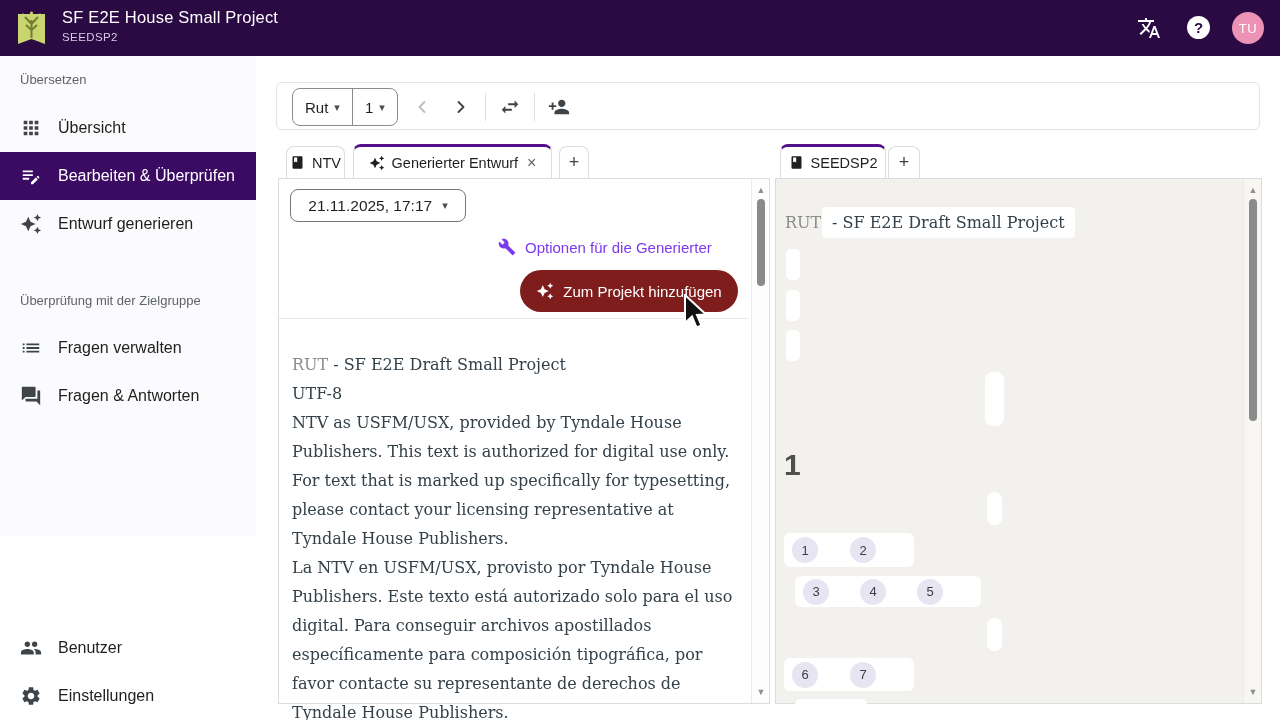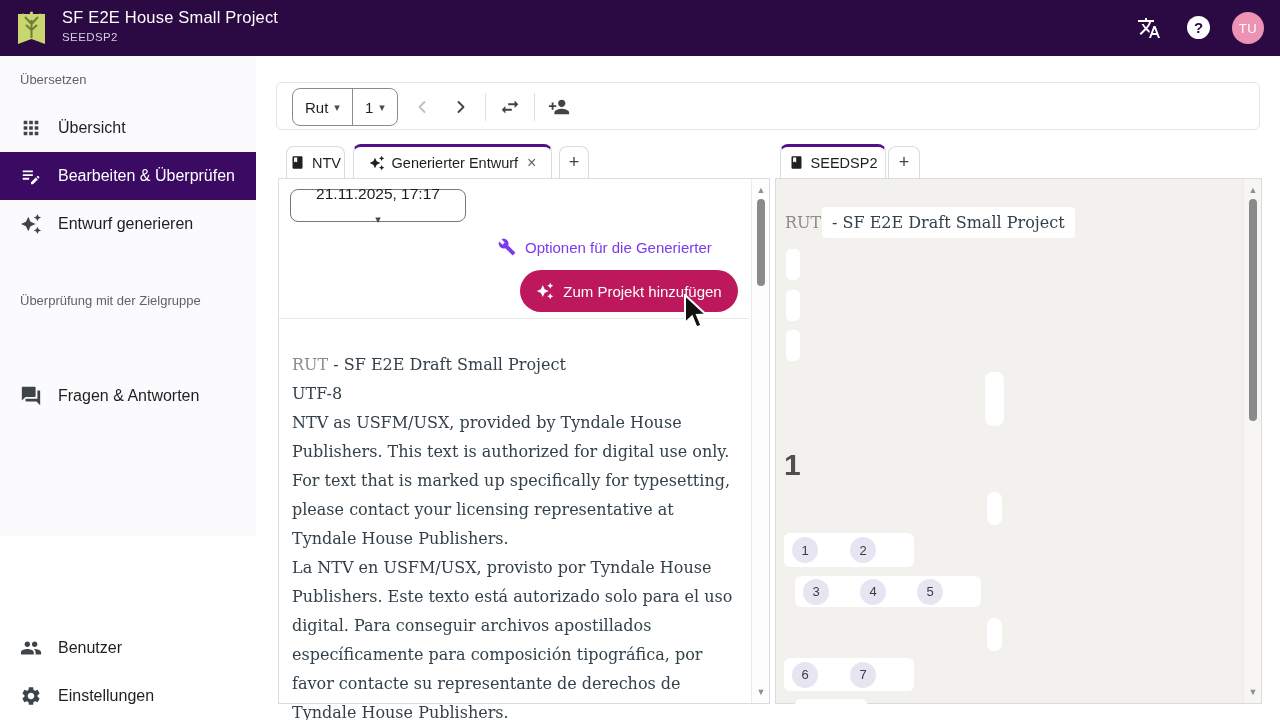--- a/index.html
+++ b/index.html
@@ -40,24 +40,24 @@
     font-size:14.5px;color:#1f1f1f;cursor:pointer;}
   .tab.active{height:34px;border-top:3px solid #53108A;font-weight:400;}
   .tab-close{color:#5f6368;font-size:16px;margin-left:2px;cursor:pointer;}
   
   .pane{box-sizing:border-box;border:1px solid #dadce0;background:#fff;}
   .scrolltrack{box-sizing:border-box;background:#fdfdfd;border-left:1px solid #ebebeb;}
   .scrollarrow{position:absolute;left:0;width:18px;text-align:center;color:#8f8f8f;font-size:9px;cursor:pointer;}
   .scrollthumb{position:absolute;left:5px;width:8px;border-radius:4px;background:#8a8a8a;cursor:pointer;}
   .date-select{left:290px;top:189px;width:176px;height:33px;border:1px solid #74777b;border-radius:8px;
     box-sizing:border-box;display:flex;align-items:center;justify-content:center;gap:10px;
-    font-size:15.5px;color:#1f1f1f;background:#fff;cursor:pointer;flex-direction:column;}
+    font-size:15.5px;color:#1f1f1f;background:#fff;cursor:pointer;}
   .fmt-link{left:498px;top:238px;display:flex;align-items:center;gap:9px;color:#7C3AED;
     font-size:15px;font-weight:500;cursor:pointer;}
-  .add-btn{left:520px;top:270px;width:218px;height:42px;border-radius:21px;background:#be185d;border:none;
+  .add-btn{left:520px;top:270px;width:218px;height:42px;border-radius:21px;background:#7f1d1d;border:none;
     display:flex;align-items:center;justify-content:center;gap:9px;color:#fff;font-size:15px;
     font-weight:500;font-family:"Liberation Sans",sans-serif;cursor:pointer;}
   .pane-divider{left:279px;top:318px;width:470px;height:1px;background:#e8e8e8;}
   .doc{left:292px;top:350px;width:446px;font-family:"DejaVu Serif","Liberation Serif",serif;
     font-size:16px;line-height:29px;color:#344149;}
   .doc p{margin:0;}
   .code-gray{color:#8D8D88;}
   
   .rp-body{left:775px;top:178px;width:487px;height:526px;background:#F2F1ED;}
   .serif{font-family:"DejaVu Serif","Liberation Serif",serif;}
@@ -116,20 +116,26 @@
 
     <div class="abs nav-item" style="top:144px">
       <svg width="22" height="22" viewBox="0 0 24 24">
         <path fill="#3f4449" d="M19 9l1.25-2.75L23 5l-2.75-1.25L19 1l-1.25 2.75L15 5l2.75 1.25L19 9zm-7.5.5L9 4 6.5 9.5 1 12l5.5 2.5L9 20l2.5-5.5L17 12l-5.5-2.5zM19 15l-1.25 2.75L15 19l2.75 1.25L19 23l1.25-2.75L23 19l-2.75-1.25L19 15z"></path>
       </svg>
       <span>Entwurf generieren</span>
     </div>
 
     <div class="abs nav-section" style="top:237px">Überprüfung mit der Zielgruppe</div>
 
+    <div class="abs nav-item" style="top:268px">
+      <svg width="22" height="22" viewBox="0 0 24 24">
+        <path fill="#3f4449" d="M3 13h2v-2H3v2zm0 4h2v-2H3v2zm0-8h2V7H3v2zm4 4h14v-2H7v2zm0 4h14v-2H7v2zM7 7v2h14V7H7z"></path>
+      </svg>
+      <span>Fragen verwalten</span>
+    </div>
 
     <div class="abs nav-item" style="top:316px">
       <svg width="22" height="22" viewBox="0 0 24 24">
         <path fill="#3f4449" d="M21 6h-2v9H6v2c0 .55.45 1 1 1h11l4 4V7c0-.55-.45-1-1-1zm-4 6V3c0-.55-.45-1-1-1H3c-.55 0-1 .45-1 1v14l4-4h10c.55 0 1-.45 1-1z"></path>
       </svg>
       <span>Fragen &amp; Antworten</span>
     </div>
 
 
     <div class="abs nav-item" style="top:568px">

